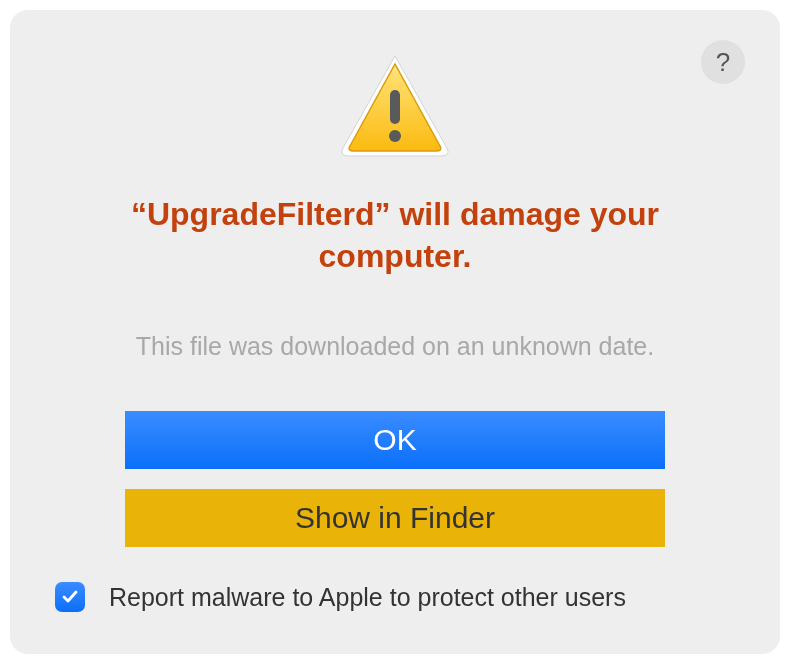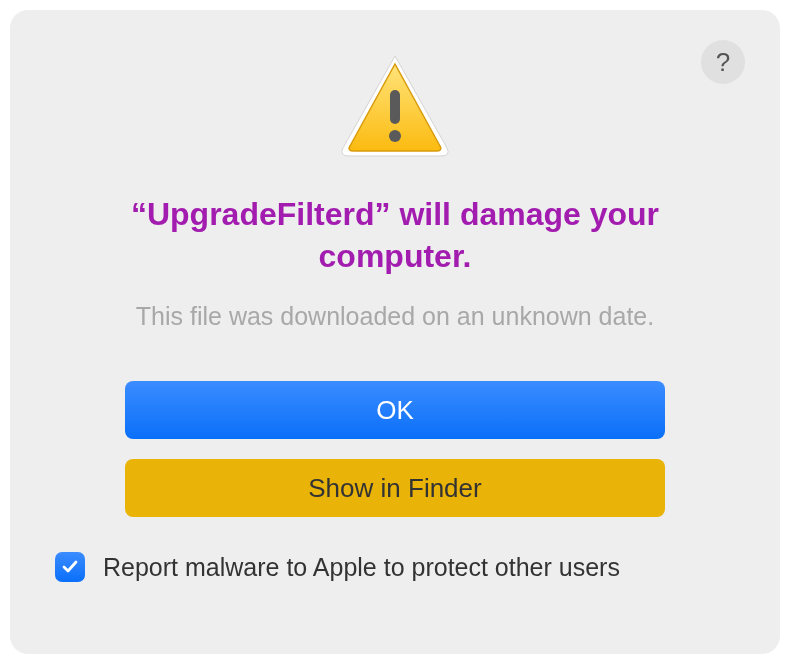--- a/index.html
+++ b/index.html
@@ -44,59 +44,60 @@
       cursor: pointer;
       border: none;
     }
     .warning-icon {
       margin-top: 10px;
       margin-bottom: 30px;
     }
     .title {
       font-size: 32px;
       font-weight: 700;
-      color: #a21caf;
+      color: #c2410c;
       text-align: center;
       line-height: 1.3;
       margin-bottom: 25px;
       padding: 0 20px;
     }
     .subtitle {
       font-size: 25px;
       font-weight: 400;
       color: #a8a8a8;
       text-align: center;
       margin-bottom: 50px;
+      margin-top: 30px;
     }
     .button {
       width: 540px;
       height: 58px;
-      border-radius: 8px;
-      font-size: 26px;
+      border-radius: 0;
+      font-size: 30px;
       font-weight: 400;
       border: none;
       cursor: pointer;
       display: flex;
       align-items: center;
       justify-content: center;
     }
     .button-primary {
       background: linear-gradient(to bottom, #3b8cff, #0a6ff9);
       color: #ffffff;
       margin-bottom: 20px;
     }
     .button-secondary {
       background: #eab308;
       color: #333333;
       margin-bottom: 35px;
     }
     .checkbox-row {
       display: flex;
       align-items: center;
-      gap: 18px;
+      gap: 24px;
       align-self: flex-start;
       margin-left: -15px;
       justify-content: space-between;
     }
     .checkbox {
       width: 30px;
       height: 30px;
       border-radius: 7px;
       background: linear-gradient(to bottom, #3b8cff, #0a6ff9);
       display: flex;

